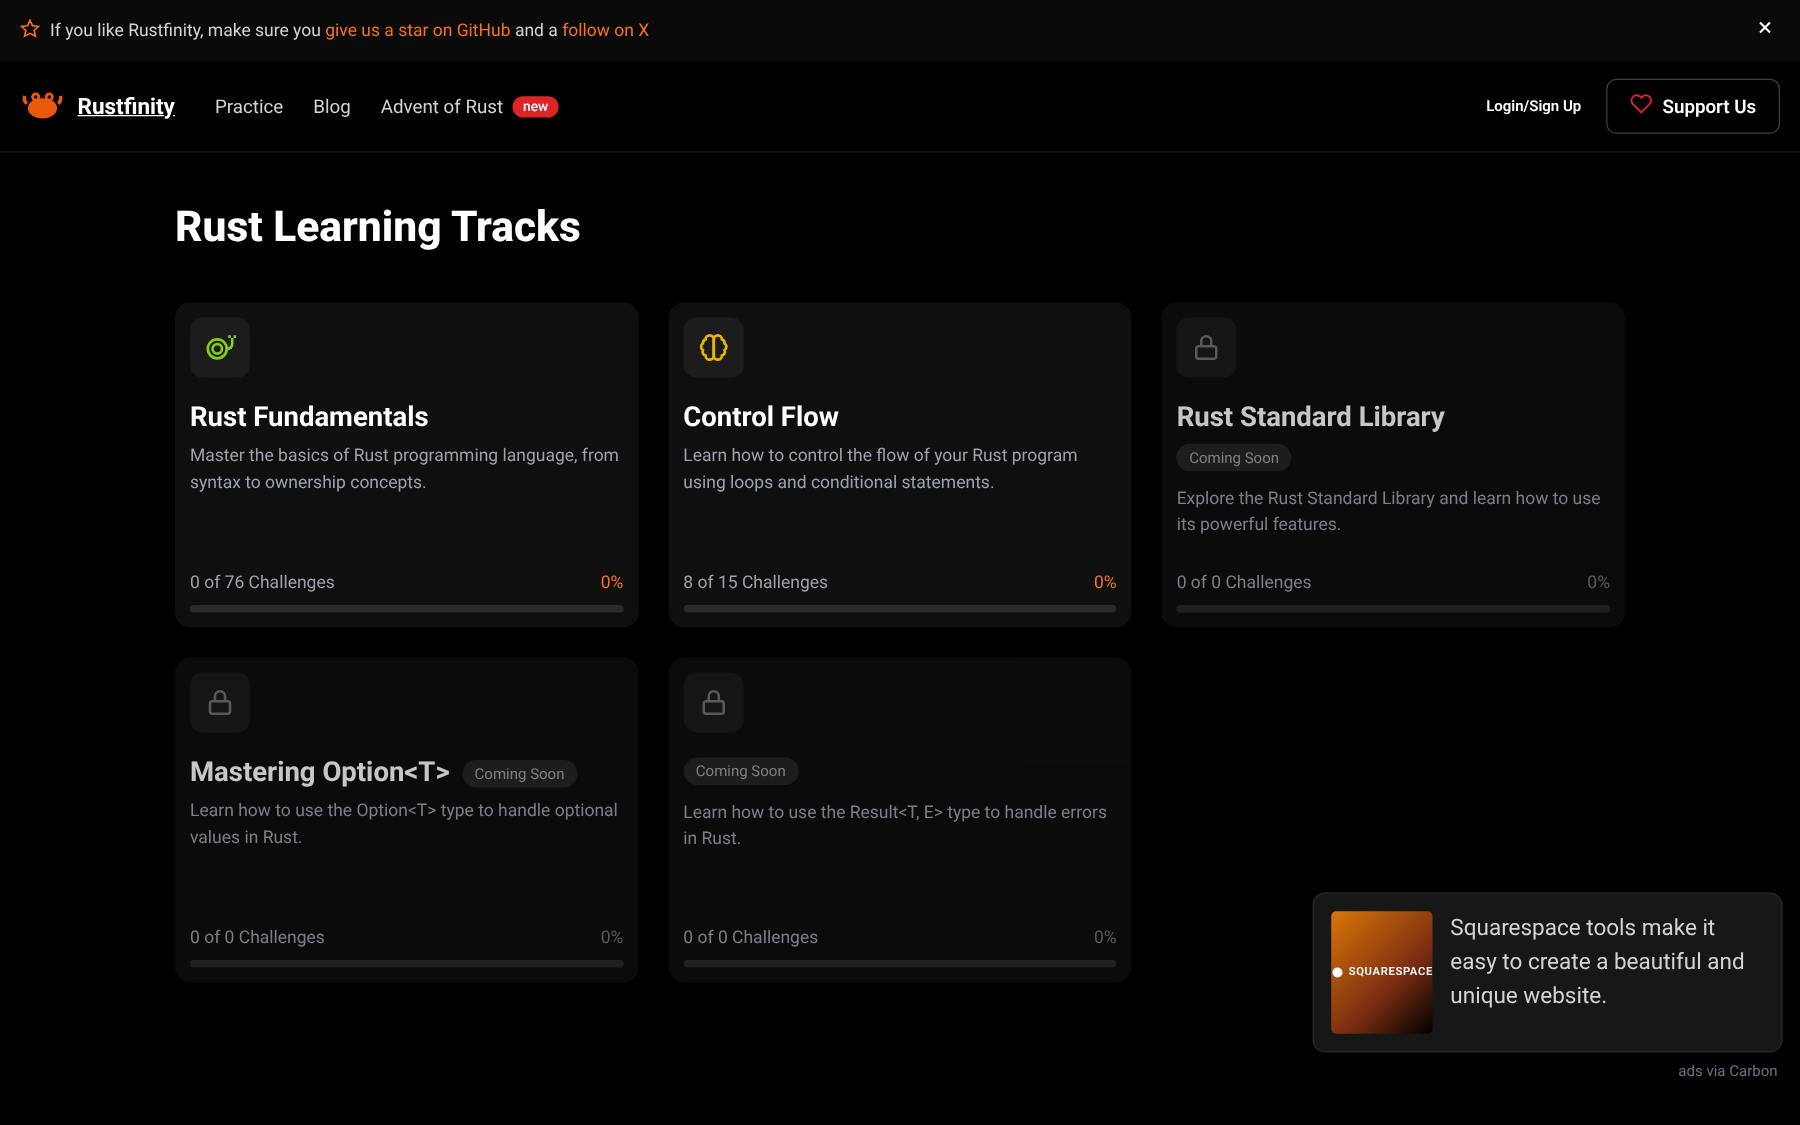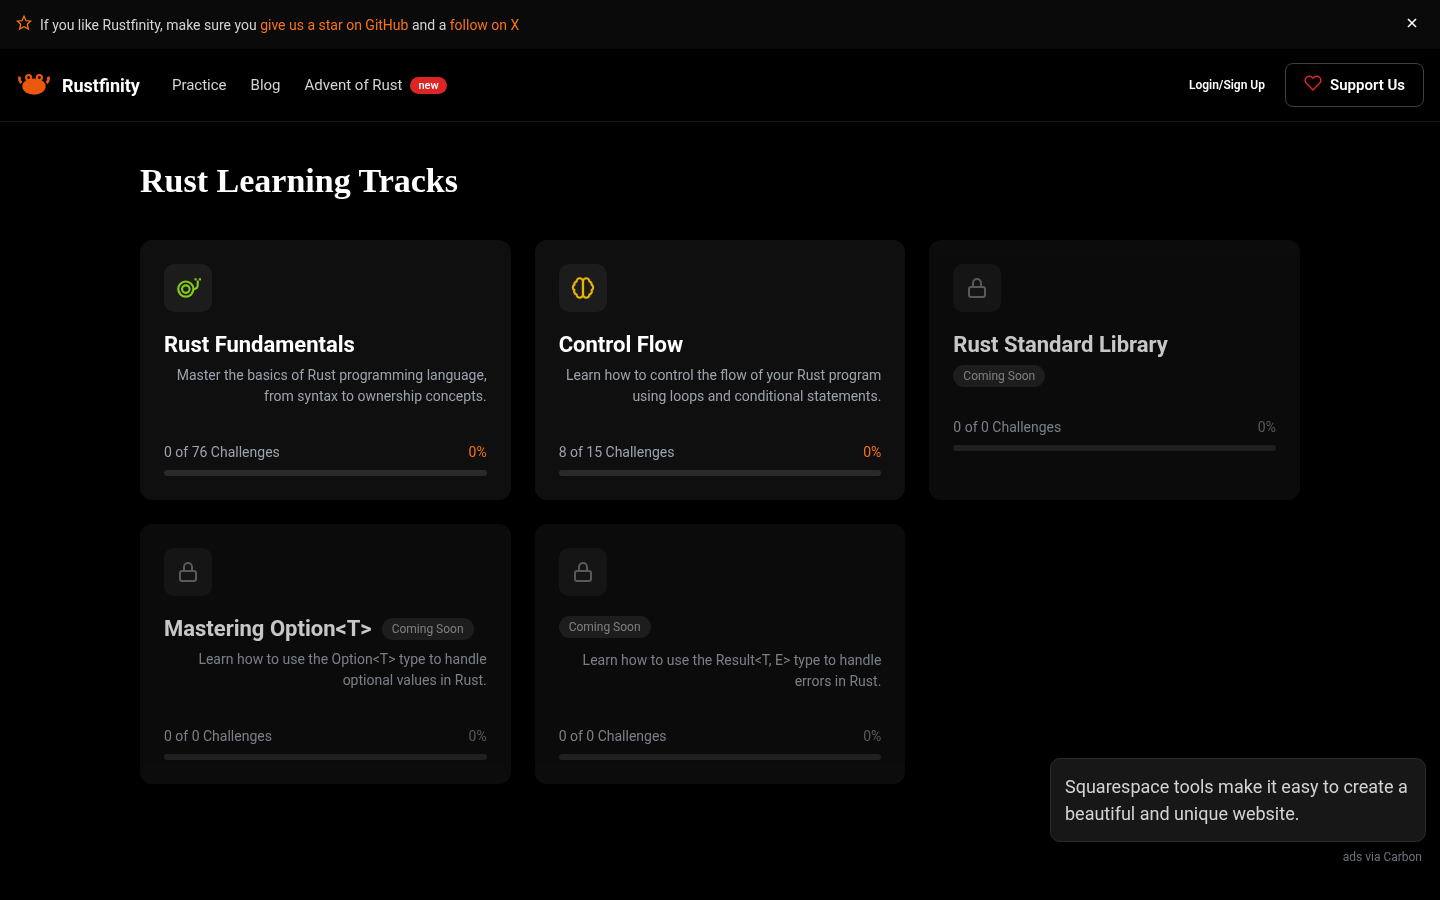--- a/index.html
+++ b/index.html
@@ -30,21 +30,21 @@
     font-size: 18px;
     padding: 4px;
   }
   .nav {
     display: flex;
     align-items: center;
     padding: 14px 16px;
     border-bottom: 1px solid #1a1a1a;
   }
   .logo-wrap { display: flex; align-items: center; gap: 10px; }
-  .logo-text { font-weight: 700; font-size: 18px; }
+  .logo-text { font-weight: 700; font-size: 18px; text-decoration: underline; }
   .nav-links { display: flex; align-items: center; gap: 24px; margin-left: 32px; }
   .nav-link { color: #d4d4d4; font-size: 15px; cursor: pointer; }
   .nav-link-advent { display: flex; align-items: center; gap: 8px; }
   .badge-new {
     background: #dc2626;
     color: #fff;
     font-size: 11px;
     padding: 2px 8px;
     border-radius: 999px;
     font-weight: 500;
@@ -64,35 +64,33 @@
     color: #fff;
   }
   .heart-icon { color: #dc2626; }
   .content {
     padding: 40px 140px 0 140px;
   }
   .page-title {
     font-size: 34px;
     font-weight: 800;
     margin-bottom: 40px;
-    font-family: Liberation Serif, serif;
   }
   .grid {
     display: grid;
     grid-template-columns: repeat(3, 1fr);
     gap: 24px;
   }
   .card {
     background: #0f0f0f;
     border-radius: 12px;
-    padding: 24px;
+    padding: 12px;
     display: flex;
     flex-direction: column;
     min-height: 260px;
-    text-align: right;
   }
   .card.locked { opacity: 0.78; }
   .card-icon {
     width: 48px;
     height: 48px;
     border-radius: 10px;
     background: #1c1c1c;
     display: flex;
     align-items: center;
     justify-content: center;
@@ -280,20 +278,21 @@
       </div>
       <div class="card locked">
         <div class="card-icon">
           <svg width="24" height="24" viewBox="0 0 24 24" fill="none" stroke="#737373" stroke-width="2">
             <rect x="4" y="11" width="16" height="10" rx="2"></rect>
             <path d="M8 11V7a4 4 0 0 1 8 0v4"></path>
           </svg>
         </div>
         <div class="card-title">Rust Standard Library</div>
         <span class="coming-soon-block">Coming Soon</span>
+        <div class="card-desc">Explore the Rust Standard Library and learn how to use its powerful features.</div>
         <div class="card-footer">
           <div class="progress-row">
             <span>0 of 0 Challenges</span>
             <span class="pct-inactive">0%</span>
           </div>
           <div class="progress-bar"></div>
         </div>
       </div>
       <div class="card locked">
         <div class="card-icon">
@@ -329,15 +328,23 @@
             <span>0 of 0 Challenges</span>
             <span class="pct-inactive">0%</span>
           </div>
           <div class="progress-bar"></div>
         </div>
       </div>
     </div>
 </div>
 
 <div class="ad-box">
+  <div class="ad-img">
+    <span class="ad-img-label">
+      <svg width="10" height="10" viewBox="0 0 10 10" fill="#fff">
+          <circle cx="5" cy="5" r="4"></circle>
+        </svg>
+      <span>SQUARESPACE</span>
+    </span>
+  </div>
   <div class="ad-text">Squarespace tools make it easy to create a beautiful and unique website.</div>
 </div>
 <div class="ad-credit">ads via Carbon</div>
 
 </body></html>

